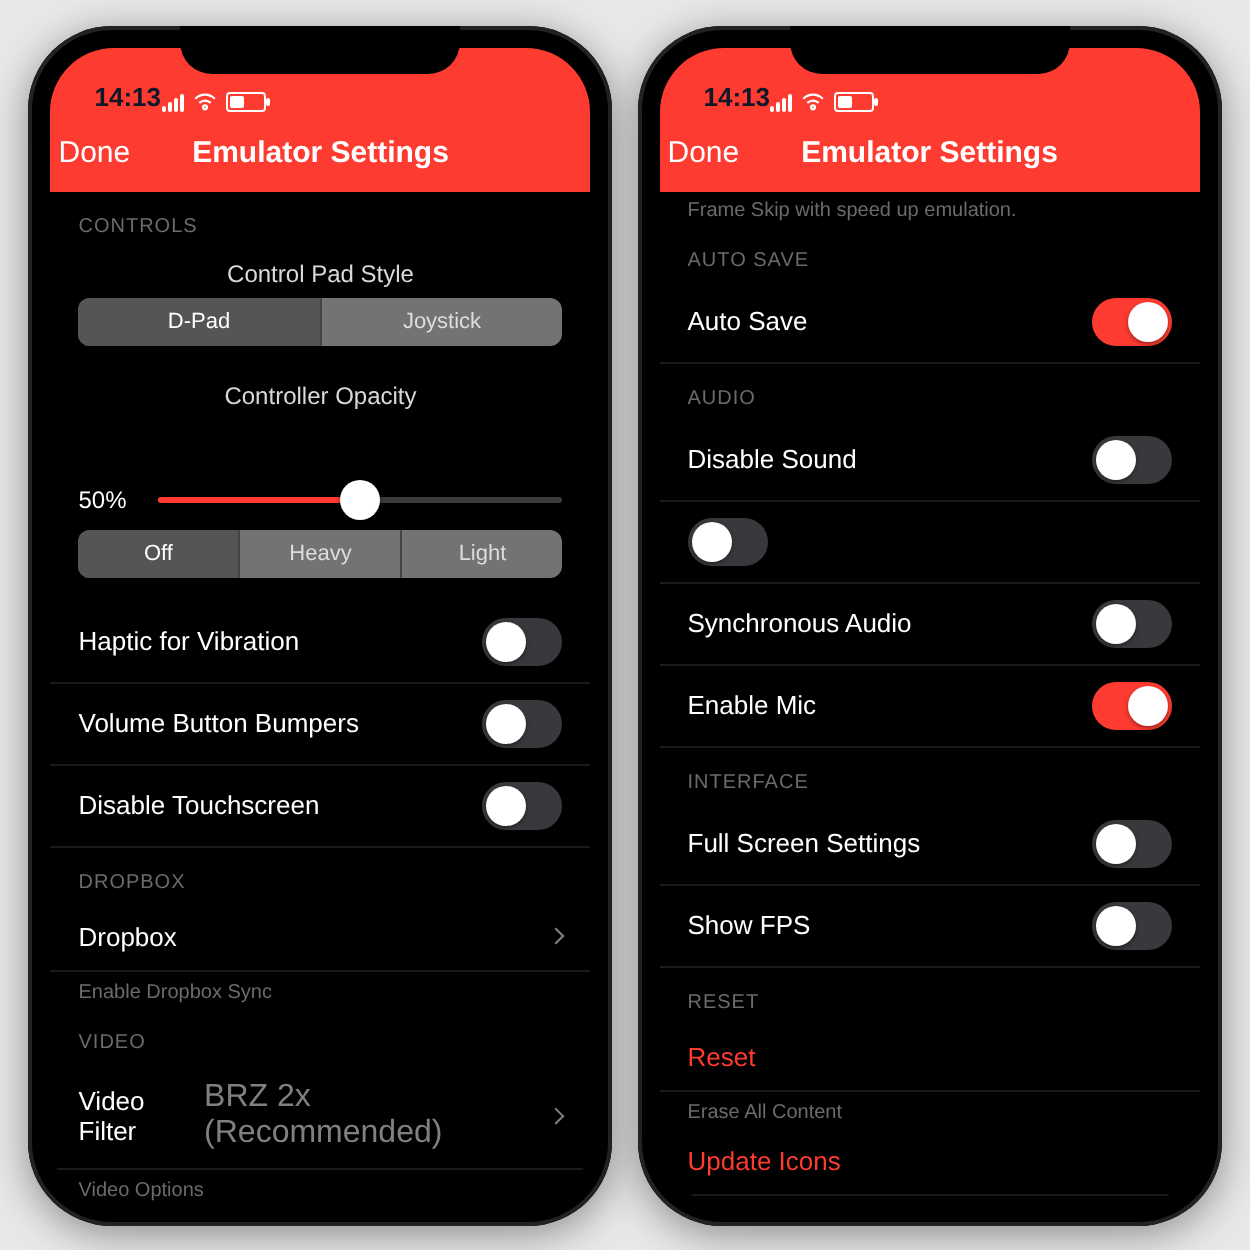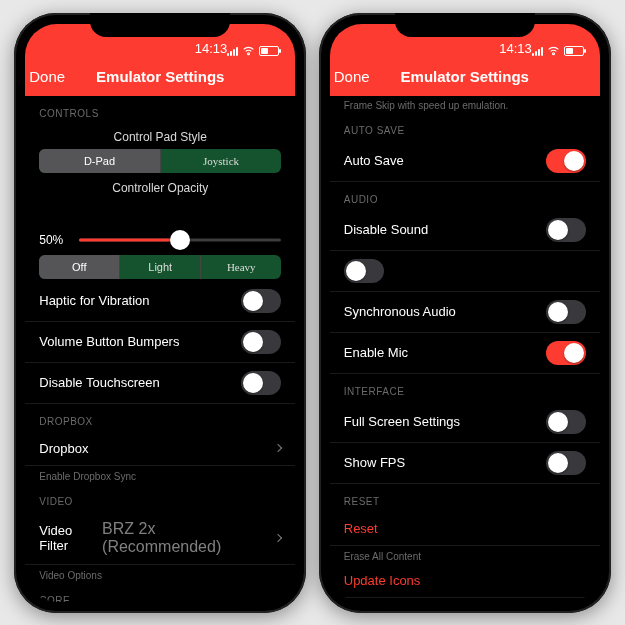--- a/index.html
+++ b/index.html
@@ -37,25 +37,25 @@
     background: #000;
     border-bottom-left-radius: 16px;
     border-bottom-right-radius: 16px;
     z-index: 100;
   }
   .status-bar {
     height: 34px;
     background: #fe3b30;
     display: flex;
     align-items: flex-end;
-    justify-content: flex-end;
+    justify-content: flex-start;
     padding: 0 16px 2px 22px;
     font-size: 13px;
-    font-weight: 400;
-    color: #ffffff;
+    font-weight: 700;
+    color: #0f172a;
   }
   .status-right { display: flex; align-items: center; gap: 4px; }
   .nav-bar {
     height: 38px;
     background: #fe3b30;
     display: flex;
     align-items: center;
     justify-content: center;
     position: relative;
     color: #fff;
@@ -86,36 +86,36 @@
     padding: 5px 14px 2px;
   }
   .center-label {
     color: #d9d9d9;
     text-align: center;
     font-size: 12px;
     padding: 6px 0 5px;
   }
   .segmented {
     display: flex;
-    margin: 0 14px 2px;
+    margin: 0 14px 12px;
     border-radius: 6px;
-    background: #14532d;
+    background: #737373;
     overflow: hidden;
     height: 24px;
   }
   .segmented div {
     flex: 1;
     display: flex;
     align-items: center;
     justify-content: center;
     font-size: 11px;
     color: #ddd;
     border-right: 1px solid #444;
   }
-  .segmented div:last-child { border-right: none; font-family: Liberation Serif, serif; }
+  .segmented div:last-child { border-right: none; }
   .segmented div.sel { background: #555558; color: #fff; }
   .slider-row {
     display: flex;
     align-items: center;
     padding: 2px 14px 4px;
     gap: 8px;
     margin-top: 27px;
   }
   .slider-row .val { font-size: 12px; color: #fff; width: 32px; }
   .slider {
@@ -227,22 +227,22 @@
       <div class="slider-row">
         <span class="val">50%</span>
         <div class="slider">
           <div class="track"></div>
           <div class="fill" style="width:50%"></div>
           <div class="thumb" style="left:50%"></div>
         </div>
       </div>
       <div class="segmented">
         <div class="sel">Off</div>
+        <div>Heavy</div>
         <div>Light</div>
-        <div>Heavy</div>
       </div>
       <div class="row">
         <span class="label">Haptic for Vibration</span>
         <div class="toggle">
             <div class="knob"></div>
           </div>
       </div>
       <div class="row">
         <span class="label">Volume Button Bumpers</span>
         <div class="toggle">

